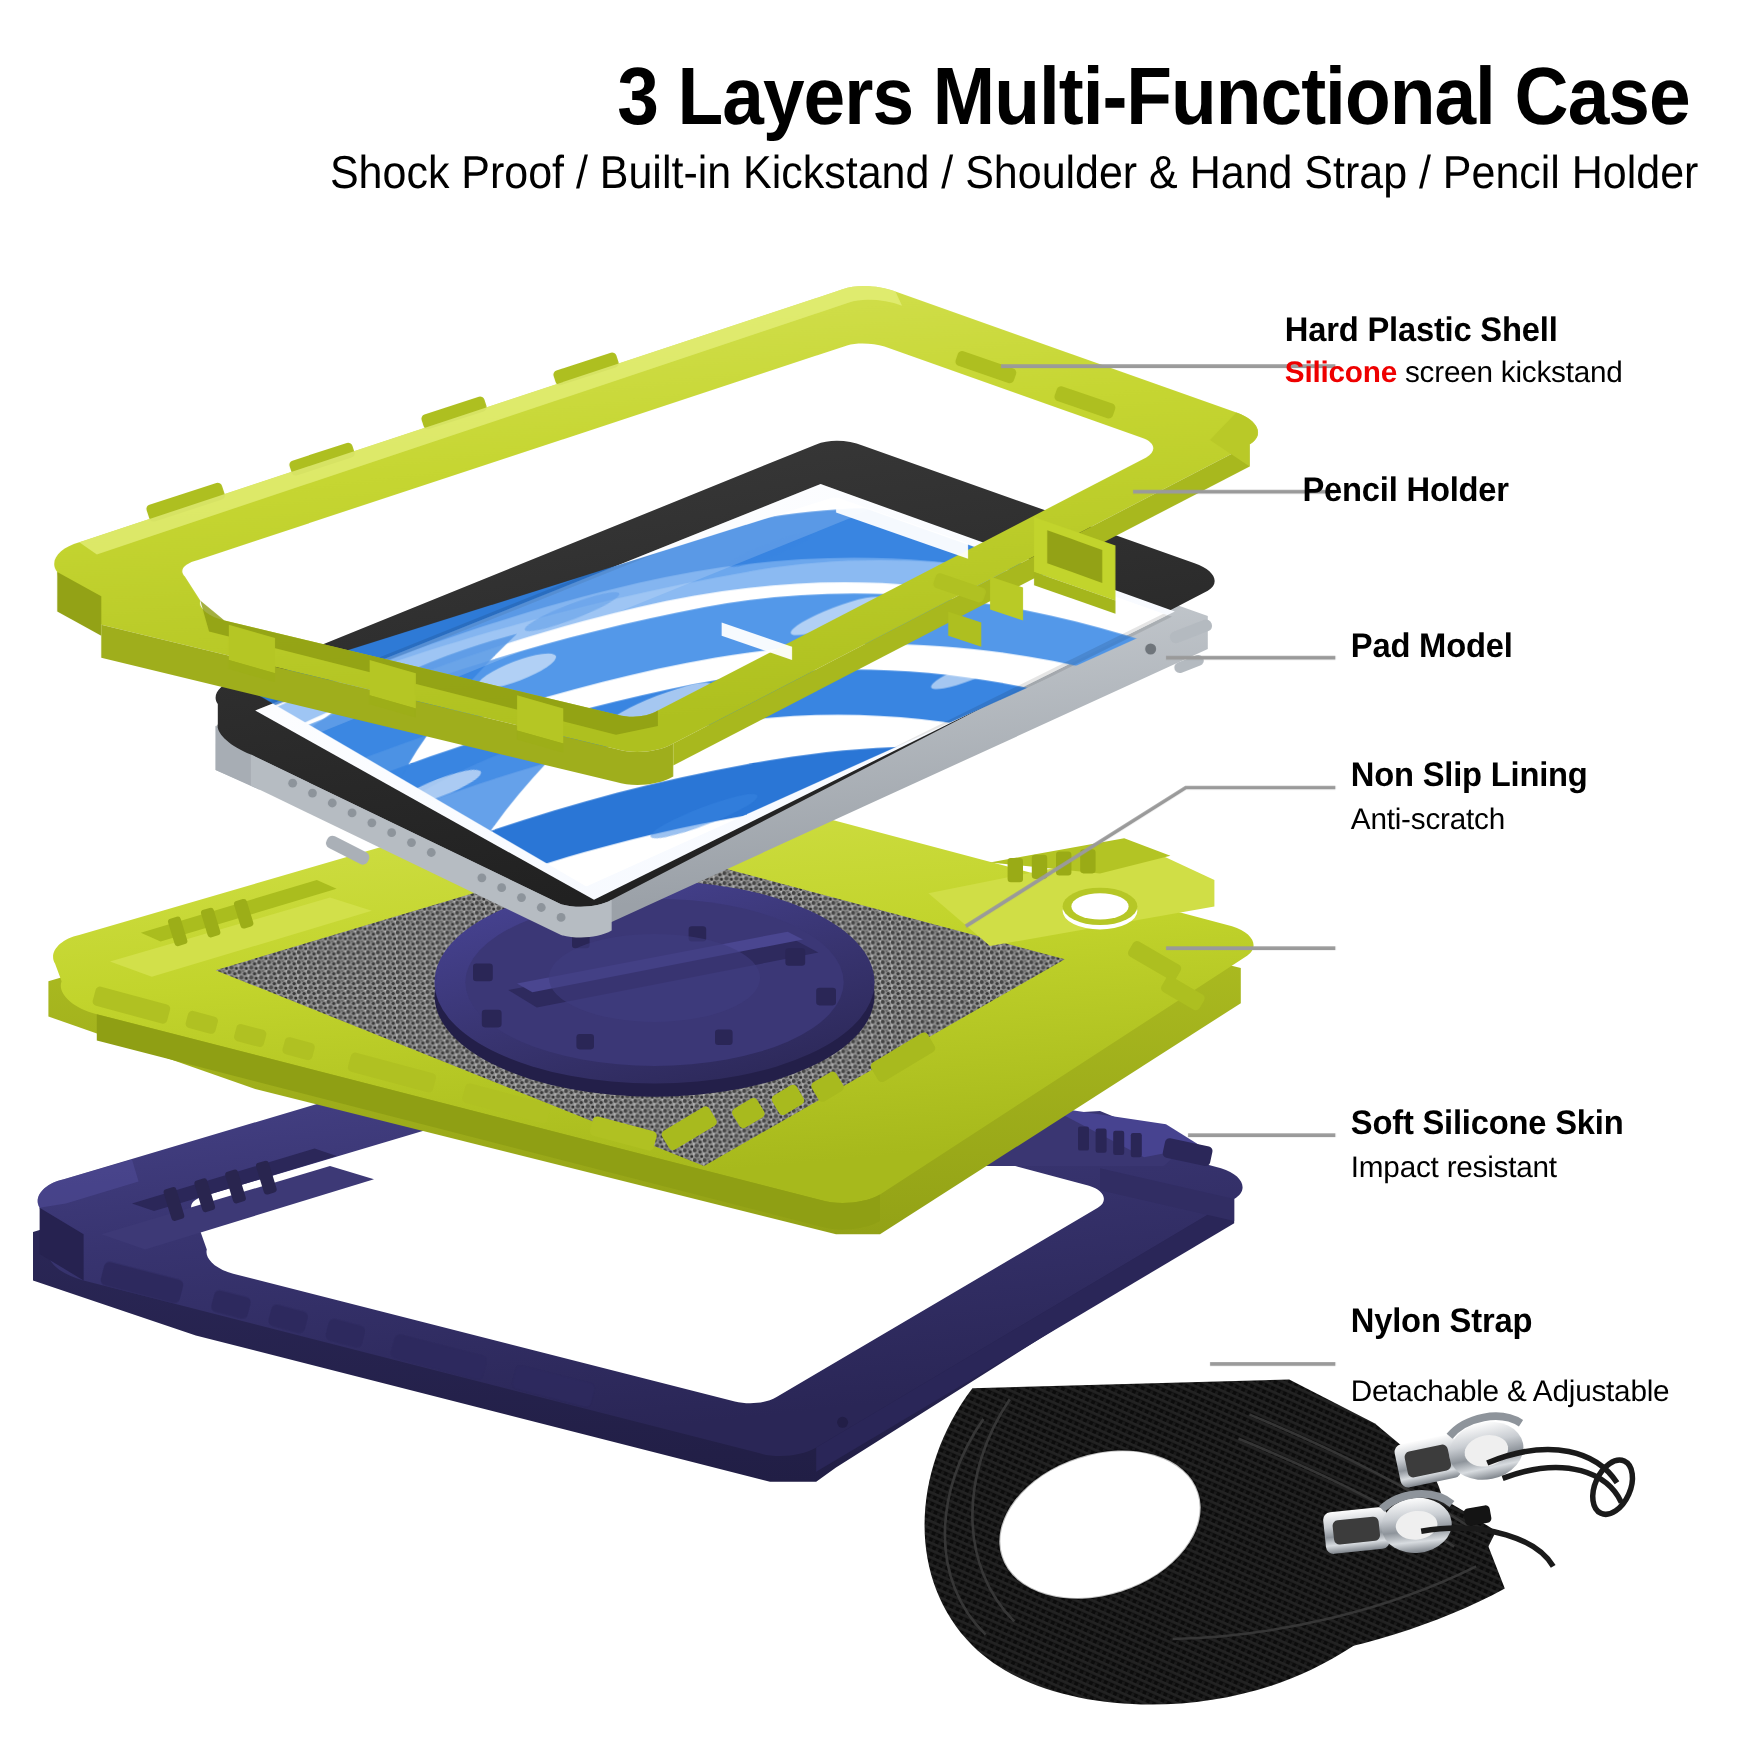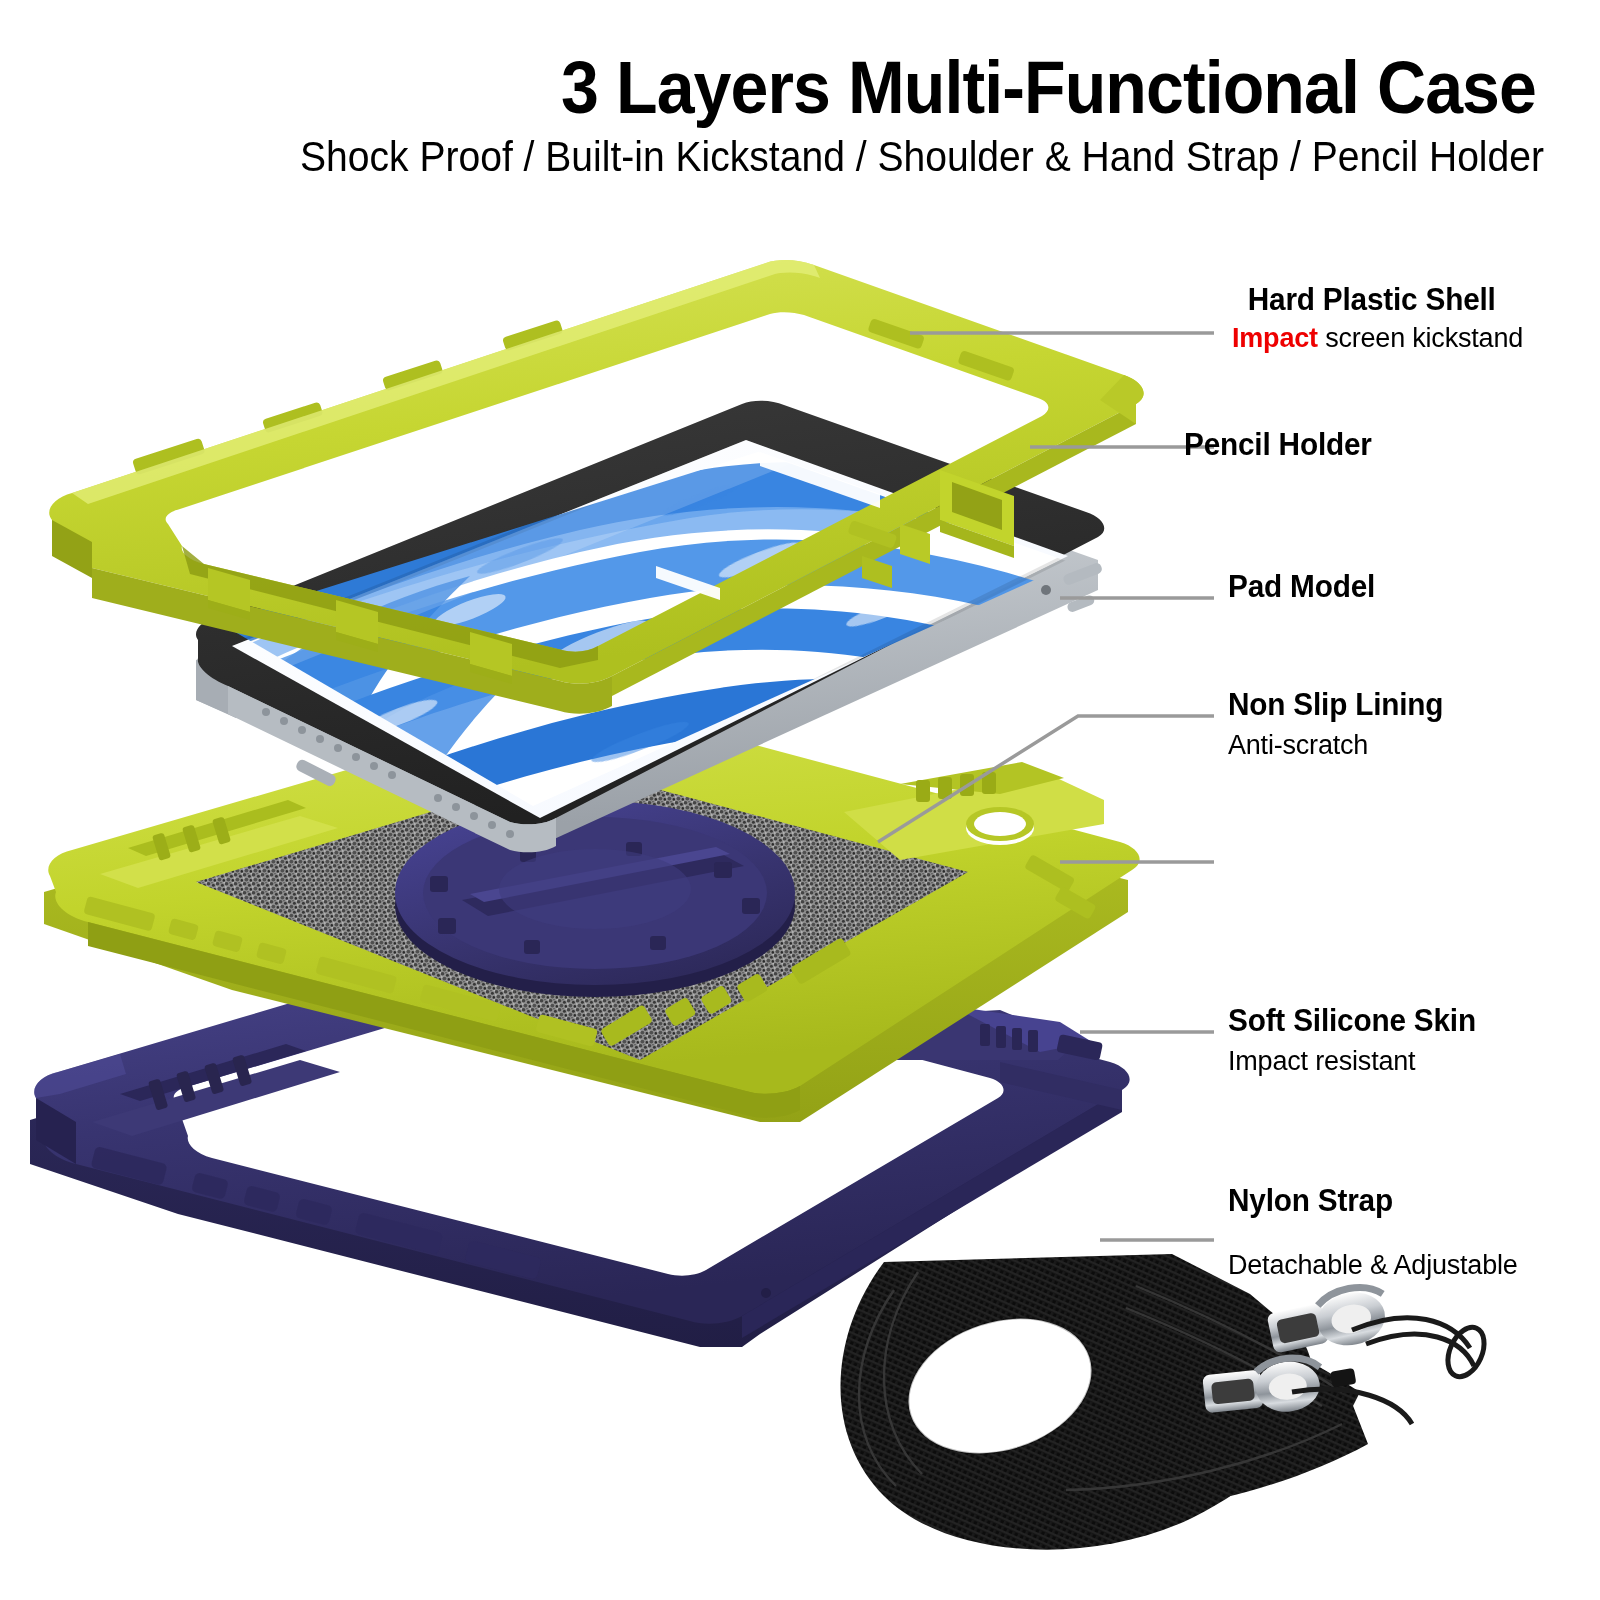--- a/index.html
+++ b/index.html
@@ -448,23 +448,23 @@
       <line class="lead" x1="910" y1="333" x2="1214" y2="333"></line>
       <line class="lead" x1="1030" y1="447" x2="1214" y2="447"></line>
       <line class="lead" x1="1060" y1="598" x2="1214" y2="598"></line>
       <polyline class="lead" points="878,842 1078,716 1214,716"></polyline>
       <line class="lead" x1="1060" y1="862" x2="1214" y2="862"></line>
       <line class="lead" x1="1080" y1="1032" x2="1214" y2="1032"></line>
       <line class="lead" x1="1100" y1="1240" x2="1214" y2="1240"></line>
     </g>
   </svg>
 
-  <div class="callout" style="left:1232px;top:283px;text-align:center;">
+  <div class="callout" style="left:1168px;top:283px;">
     <div class="co-title">Hard Plastic Shell</div>
-    <div class="co-sub tight"><span class="co-red">Impact</span><span> screen kickstand</span></div>
+    <div class="co-sub tight"><span class="co-red">Silicone</span><span> screen kickstand</span></div>
   </div>
 
   <div class="callout" style="left:1184px;top:428px;">
     <div class="co-title">Pencil Holder</div>
   </div>
 
   <div class="callout" style="left:1228px;top:570px;">
     <div class="co-title">Pad Model</div>
   </div>
 

